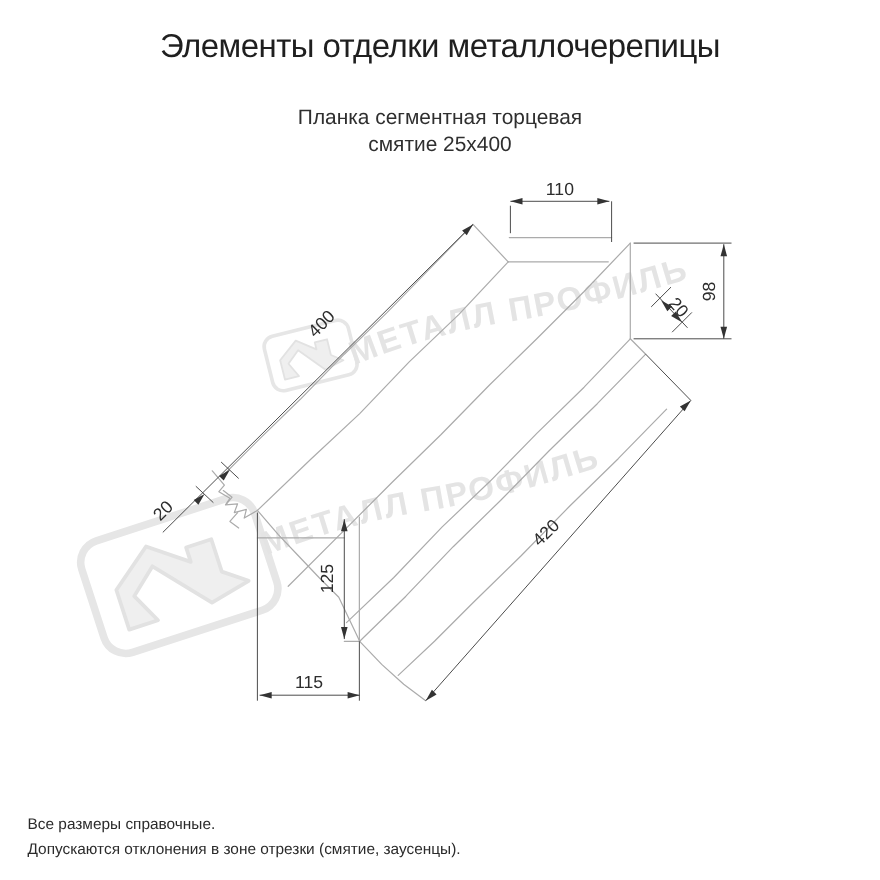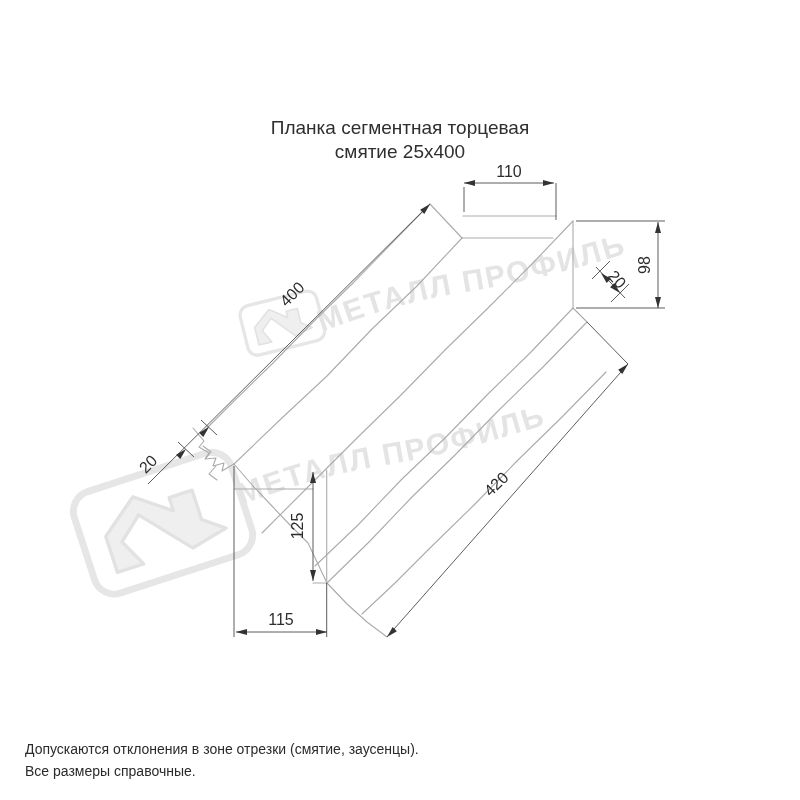--- a/index.html
+++ b/index.html
@@ -5,21 +5,21 @@
   html,body{margin:0;padding:0;background:#fff;}
   .page{
     position:relative;width:800px;height:800px;background:#ffffff;
     font-family:"Liberation Sans", sans-serif;overflow:hidden;
   }
   .title{
     position:absolute;top:26px;left:0;width:800px;text-align:center;
     font-size:30px;font-weight:400;color:#1f1f1f;letter-spacing:-0.5px;
   }
   .subtitle{
-    position:absolute;top:116px;left:0;width:800px;text-align:center;
+    position:absolute;top:96px;left:0;width:800px;text-align:center;
     font-size:19px;font-weight:400;color:#2f2f2f;line-height:24px;
   }
   .drawing{position:absolute;left:0;top:0;}
   .footer{
     position:absolute;left:25px;bottom:18px;
     font-size:14px;color:#2b2b2b;line-height:22px;
   }
   svg text.dim{
     font-family:"Liberation Sans", sans-serif;
     font-size:16px;fill:#2d2d2d;
@@ -27,20 +27,21 @@
   svg text.wm{
     font-family:"Liberation Sans", sans-serif;
     font-size:30px;font-weight:700;fill:#e4e4e4;letter-spacing:2px;
   }
 </style>
 </head>
 <body>
 
 <div class="page">
 
+  <div class="title">Элементы отделки металлочерепицы</div>
 
   <div class="subtitle">
     <div>Планка сегментная торцевая</div>
     <div>смятие 25х400</div>
   </div>
 
   <svg class="drawing" width="800" height="800" viewBox="0 0 800 800">
 
     <g>
       <defs>
@@ -158,17 +159,17 @@
       <text class="dim" transform="translate(613,283) rotate(48)">20</text>
       <text class="dim" transform="translate(296,298) rotate(-45)">400</text>
       <text class="dim" transform="translate(152,468) rotate(-45)">20</text>
       <text class="dim" transform="translate(500,488) rotate(-44)">420</text>
       <text class="dim" transform="translate(303,526) rotate(-90)">125</text>
       <text class="dim" x="281" y="625">115</text>
     </g>
   </svg>
 
   <div class="footer">
+    <div>Все размеры справочные.</div>
     <div>Допускаются отклонения в зоне отрезки (смятие, заусенцы).</div>
-    <div>Все размеры справочные.</div>
   </div>
 
 </div>
 
 </body></html>

